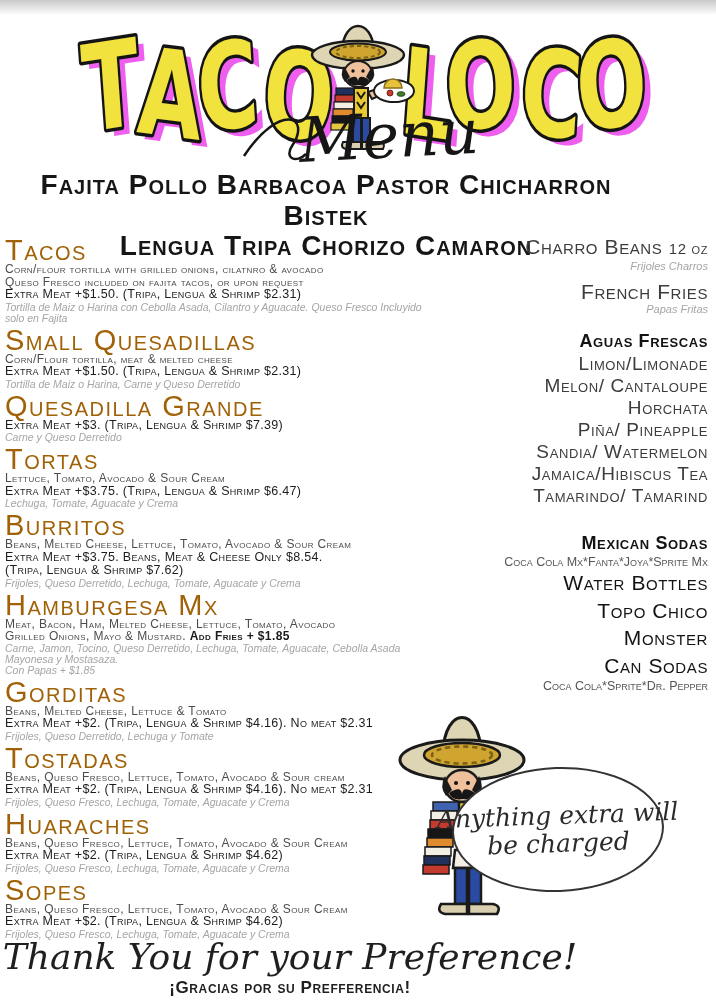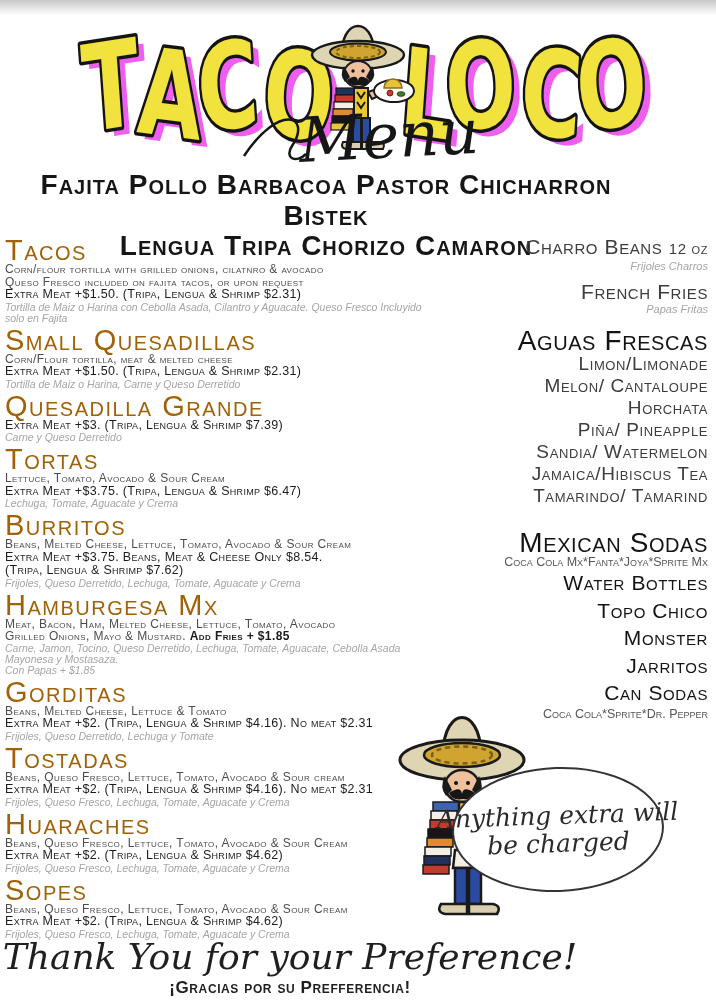--- a/index.html
+++ b/index.html
@@ -32,21 +32,21 @@
   .sec-bold{font-size:12.5px;line-height:13.5px;font-variant:small-caps;font-weight:normal;
             color:#1c1c1c;letter-spacing:0.3px;}
   .sec-es{font-size:10.5px;line-height:11px;color:#a5a5a5;font-style:italic;margin-top:0;}
 
   
   .colR{position:absolute;left:436px;top:236px;width:272px;text-align:right;}
   .side-name{font-size:21px;line-height:22px;font-variant:small-caps;color:#3c3c3c;letter-spacing:0.6px;}
   .side-size{font-size:15px;}
   .side-sub{font-size:11px;line-height:12px;color:#a5a5a5;font-style:italic;margin-bottom:9px;}
   .aguas{margin-top:14px;}
-  .grp-header{font-size:28px;line-height:24px;font-variant:small-caps;font-weight:normal;color:#131313;
+  .grp-header{font-size:18px;line-height:24px;font-variant:small-caps;font-weight:bold;color:#131313;
               letter-spacing:0.6px;}
   .aguas-item{font-size:19px;line-height:22px;font-variant:small-caps;color:#3c3c3c;letter-spacing:0.6px;}
   .sodas{margin-top:24px;}
   .sodas-sub{font-size:12.5px;line-height:14px;font-variant:small-caps;color:#555;}
   .sodas-item{font-size:21px;line-height:27.5px;font-variant:small-caps;font-weight:normal;color:#131313;
               letter-spacing:0.6px;}
 
   
   .mascot-bottom{position:absolute;left:381px;top:690px;z-index:2;}
   .sign{position:absolute;left:452px;top:767px;width:208px;height:121px;border:2px solid #343434;
@@ -256,21 +256,20 @@
     <div class="sodas">
       <div class="grp-header">Mexican Sodas</div>
       <div class="sodas-sub">Coca Cola Mx*Fanta*Joya*Sprite Mx</div>
 
         <div class="sodas-item">Water Bottles</div>
 
         <div class="sodas-item">Topo Chico</div>
 
         <div class="sodas-item">Monster</div>
 
-        <div class="sodas-item">Jarritos</div>
 
         <div class="sodas-item">Can Sodas</div>
 
       <div class="sodas-sub">Coca Cola*Sprite*Dr. Pepper</div>
     </div>
   </div>
 
   <div class="mascot-bottom">
     <svg width="165" height="245" viewBox="0 0 165 245">
       <path d="M62,62 C64,16 98,16 100,62 Z" fill="#ded5b5" stroke="#1a1a1a" stroke-width="3"></path>

